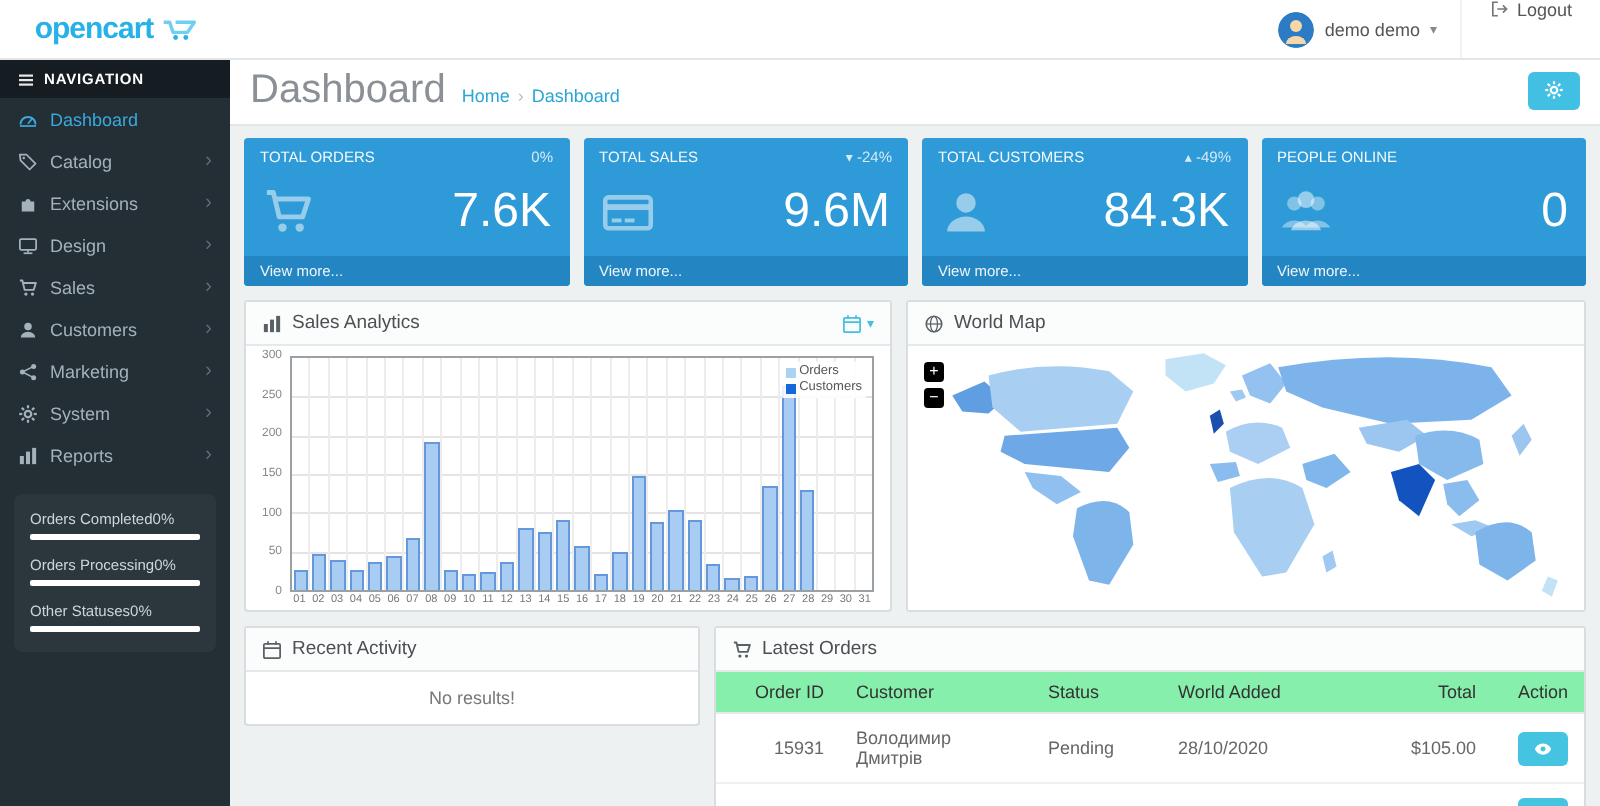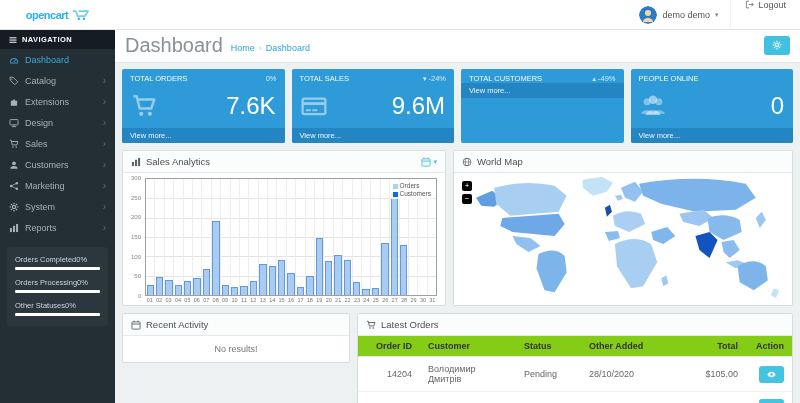--- a/index.html
+++ b/index.html
@@ -3,21 +3,21 @@
 <meta charset="utf-8">
 <style>
   *{box-sizing:border-box;margin:0;padding:0}
   html,body{width:800px;height:403px;overflow:hidden}
   body{font-family:"Liberation Sans",sans-serif;background:#eef1f2;color:#333;position:relative}
   .i{display:inline-block;vertical-align:middle}
 
   
   .topbar{position:absolute;top:0;left:0;right:0;height:30px;background:#fff;border-bottom:1px solid #e3e6e8;display:flex;align-items:center;z-index:5}
   .logo-box{width:115px;height:100%;display:flex;align-items:center;justify-content:center;gap:4px;cursor:pointer}
-  .logo-text{font-size:11px;font-weight:bold;color:#26b1e7;letter-spacing:-0.5px}
+  .logo-text{font-size:15px;font-weight:bold;color:#26b1e7;letter-spacing:-0.5px}
   .user-area{margin-left:auto;display:flex;align-items:center;height:100%}
   .user-menu{display:flex;align-items:center;gap:5px;padding:0 12px;cursor:pointer;height:100%}
   .avatar{width:18px;height:18px;border-radius:50%;overflow:hidden;flex:none}
   .user-name{font-size:9px;color:#555}
   .dd-caret{font-size:7px;color:#888}
   .logout{display:flex;align-items:flex-start;gap:4px;padding:0 14px;height:100%;border-left:1px solid #f0f2f3;font-size:9px;color:#555;cursor:pointer}
   .logout .i{width:9px;height:9px;color:#777}
 
   
   .sidebar{position:absolute;top:30px;left:0;bottom:0;width:115px;background:#232e35}
@@ -85,21 +85,21 @@
   .lg-sw{width:5px;height:5px;display:inline-block}
   .xlabels{display:flex;margin-left:20px;padding-top:1px}
   .xlabels span{flex:1;text-align:center;font-size:5.5px;color:#777}
 
   
   .bottom{display:flex;gap:7px;align-items:flex-start;margin-top:7px}
   .panel-ra{width:228px;flex:none}
   .ra-body{padding:8px;text-align:center;font-size:9px;color:#777}
   .panel-lo{flex:1;min-width:0}
   table.orders{width:100%;border-collapse:collapse}
-  table.orders th{padding:5px 8px;font-size:9px;color:#333;border-bottom:1px solid #e6e9eb;text-align:left;font-weight:bold;background:#84cc16}
+  table.orders th{padding:5px 8px;font-size:9px;color:#333;border-bottom:1px solid #e6e9eb;text-align:left;font-weight:normal;background:#86efac}
   table.orders td{padding:7px 8px;font-size:9px;color:#666;border-bottom:1px solid #eef0f1}
   table.orders .r{text-align:right}
   table.orders th:nth-child(1){width:62px}
   table.orders th:nth-child(3){width:65px}
   table.orders th:nth-child(4){width:95px}
   table.orders th:nth-child(5){width:70px}
   table.orders th:nth-child(6){width:46px}
   .eye-btn{width:25px;height:17px;background:#45c4e2;border:none;border-radius:3px;display:inline-flex;align-items:center;justify-content:center;cursor:pointer}
   .eye-btn .i{width:9px;height:9px;color:#fff}
 </style>
@@ -367,20 +367,26 @@
               <use href="#sym-card" xlink:href="#sym-card"></use>
             </svg>
             <span class="tile-value">9.6M</span>
           </div>
           <div class="tile-footer">View more...</div>
         </div>
         <div class="tile">
           <div class="tile-top">
             <span>TOTAL CUSTOMERS</span>
             <span class="tile-pct"><span class="tcaret">▴</span> -49%</span>
+          </div>
+          <div class="tile-mid">
+            <svg class="i" viewBox="0 0 16 16">
+              <use href="#sym-user" xlink:href="#sym-user"></use>
+            </svg>
+            <span class="tile-value">84.3K</span>
           </div>
           <div class="tile-footer">View more...</div>
         </div>
         <div class="tile">
           <div class="tile-top">
             <span>PEOPLE ONLINE</span>
             <span class="tile-pct"></span>
           </div>
           <div class="tile-mid">
             <svg class="i" viewBox="0 0 16 16">
@@ -621,28 +627,28 @@
               <use href="#sym-cart" xlink:href="#sym-cart"></use>
             </svg>
           <span>Latest Orders</span>
         </div>
         <table class="orders">
           <thead>
               <tr>
                 <th class="r">Order ID</th>
                 <th class="">Customer</th>
                 <th class="">Status</th>
-                <th class="">Other Added</th>
+                <th class="">World Added</th>
                 <th class="r">Total</th>
                 <th class="r">Action</th>
               </tr>
             </thead>
           <tbody>
               <tr>
-                <td class="r">14204</td>
+                <td class="r">15931</td>
                 <td>Володимир Дмитрів</td>
                 <td>Pending</td>
                 <td>28/10/2020</td>
                 <td class="r">$105.00</td>
                 <td class="r"><button class="eye-btn">
                     <svg class="i" viewBox="0 0 16 16">
                       <use href="#sym-eye" xlink:href="#sym-eye"></use>
                     </svg>
                   </button></td>
               </tr>

